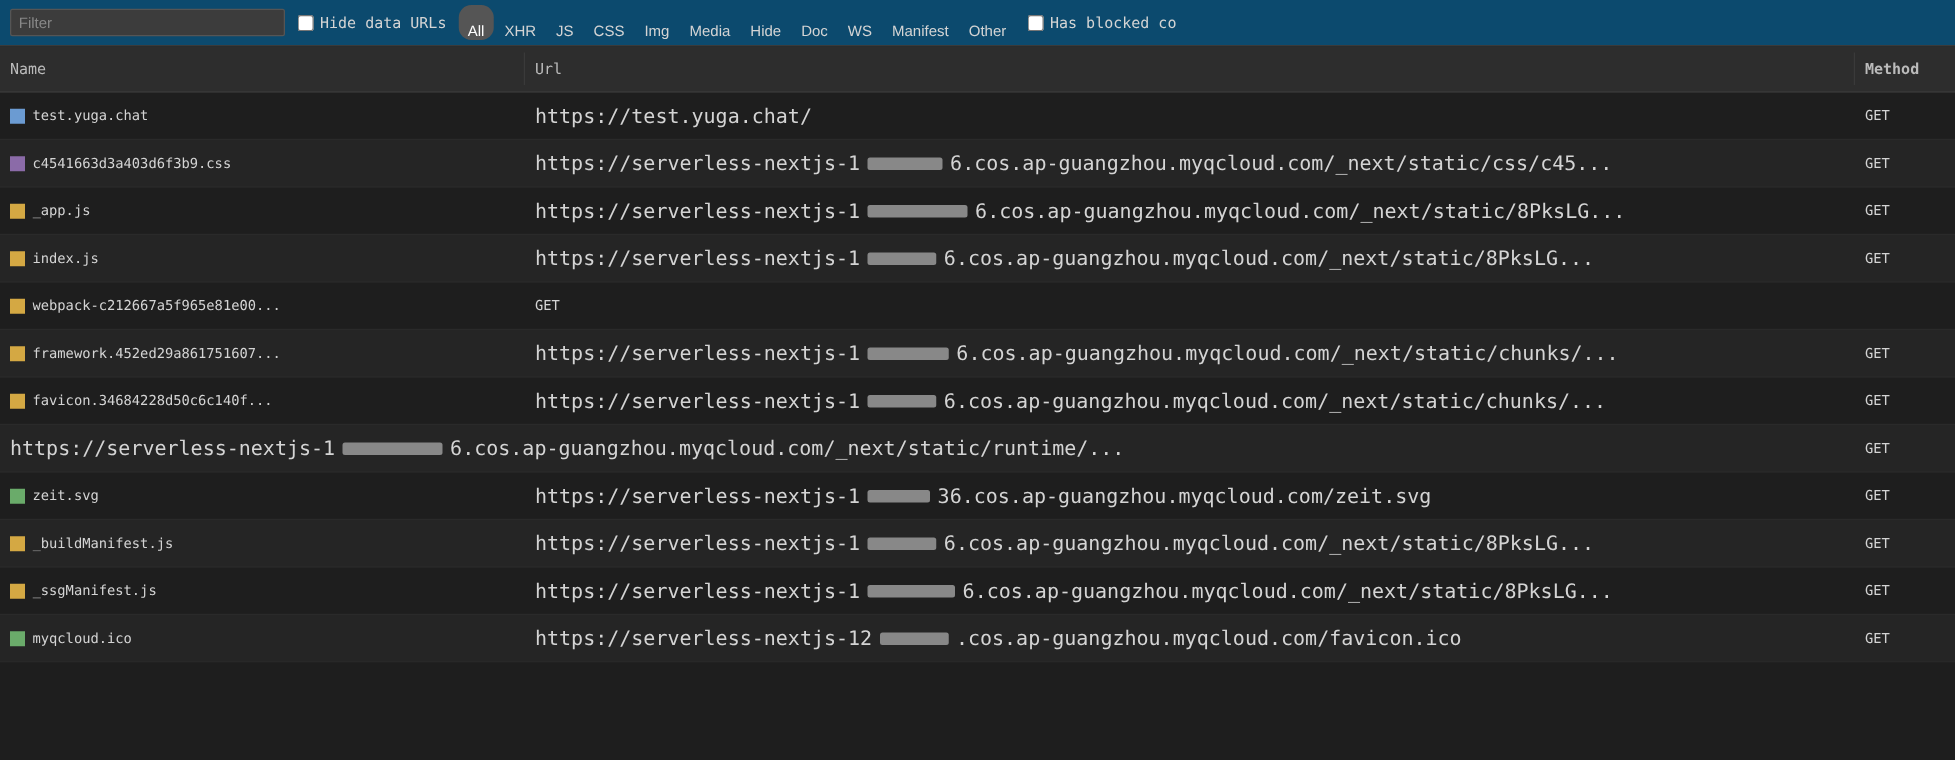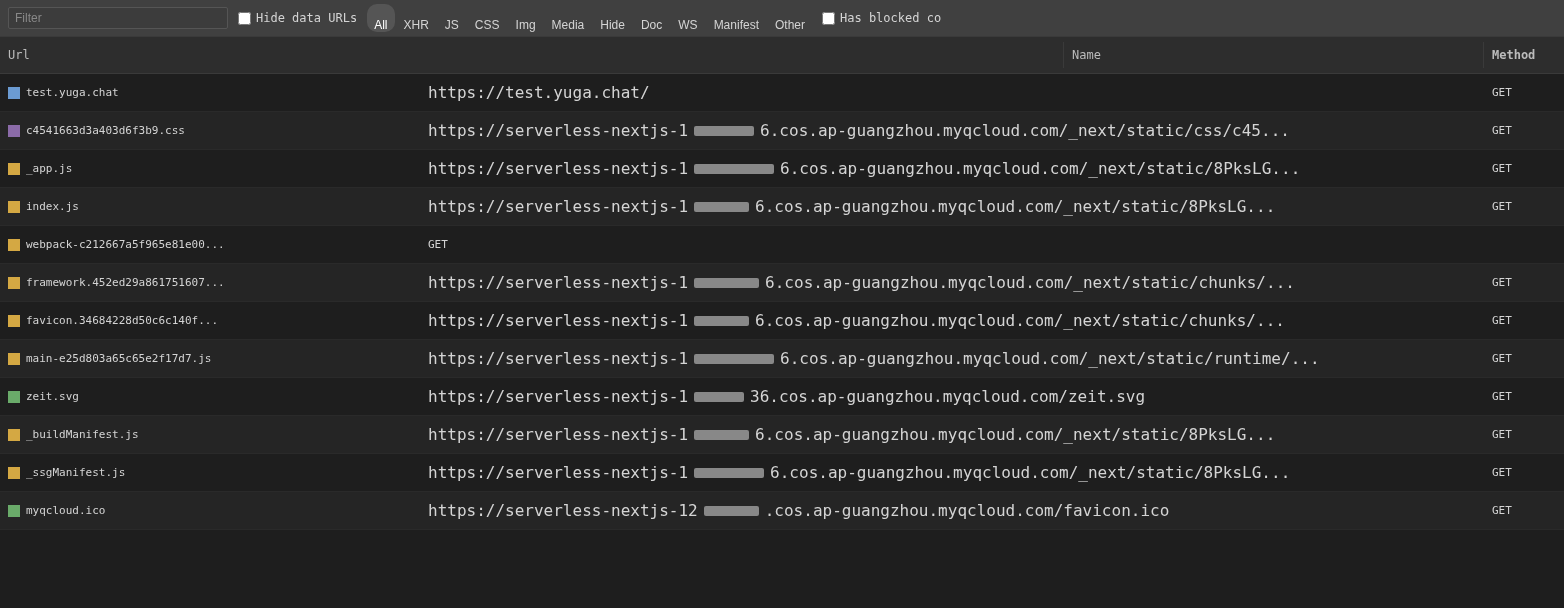--- a/index.html
+++ b/index.html
@@ -15,21 +15,21 @@
       font-size: 12px;
       width: 1564px;
       min-height: 608px;
       overflow-x: hidden;
     }
 
     
     .toolbar {
       display: flex;
       align-items: center;
-      background-color: #404040;
+      background-color: #0c4a6e;
       border-bottom: 1px solid #3a3a3a;
       padding: 4px 8px;
       height: 37px;
       gap: 10px;
       flex-shrink: 0;
     }
 
     .filter-input {
       background-color: #3c3c3c;
       border: 1px solid #555;
@@ -214,22 +214,22 @@
       <button class="filter-btn">Other</button>
     </div>
 
   <label class="checkbox-label">
     <input type="checkbox" style="">
     <span>Has blocked co</span>
   </label>
 </div>
 
 <div class="table-header">
+  <div class="th-cell col-name">Name</div>
   <div class="th-cell col-url">Url</div>
-  <div class="th-cell col-name">Name</div>
   <div class="th-cell col-method">Method</div>
 </div>
 
 <div class="table-body" id="table-body">
 <div class="table-row">
       <div class="td-cell col-name">
         <span class="row-icon" style="background-color: rgb(107, 155, 210);"></span>
         <span class="row-name-text">test.yuga.chat</span>
       </div>
       <div class="td-cell col-url url-text">https://test.yuga.chat/</div>
@@ -296,24 +296,20 @@
         <span class="row-name-text">favicon.34684228d50c6c140f...</span>
       </div>
       <div class="td-cell col-url url-text">
         <span>https://serverless-nextjs-1</span>
         <span class="url-redacted" style="width: 55px;"></span>
         <span>6.cos.ap-guangzhou.myqcloud.com/_next/static/chunks/...</span>
       </div>
       <div class="td-cell col-method method-get">GET</div>
     </div>
     <div class="table-row">
-      <div class="td-cell col-name">
-        <span class="row-icon" style="background-color: rgb(212, 168, 67);"></span>
-        <span class="row-name-text">main-e25d803a65c65e2f17d7.js</span>
-      </div>
       <div class="td-cell col-url url-text">
         <span>https://serverless-nextjs-1</span>
         <span class="url-redacted" style="width: 80px;"></span>
         <span>6.cos.ap-guangzhou.myqcloud.com/_next/static/runtime/...</span>
       </div>
       <div class="td-cell col-method method-get">GET</div>
     </div>
     <div class="table-row">
       <div class="td-cell col-name">
         <span class="row-icon" style="background-color: rgb(106, 171, 106);"></span>

